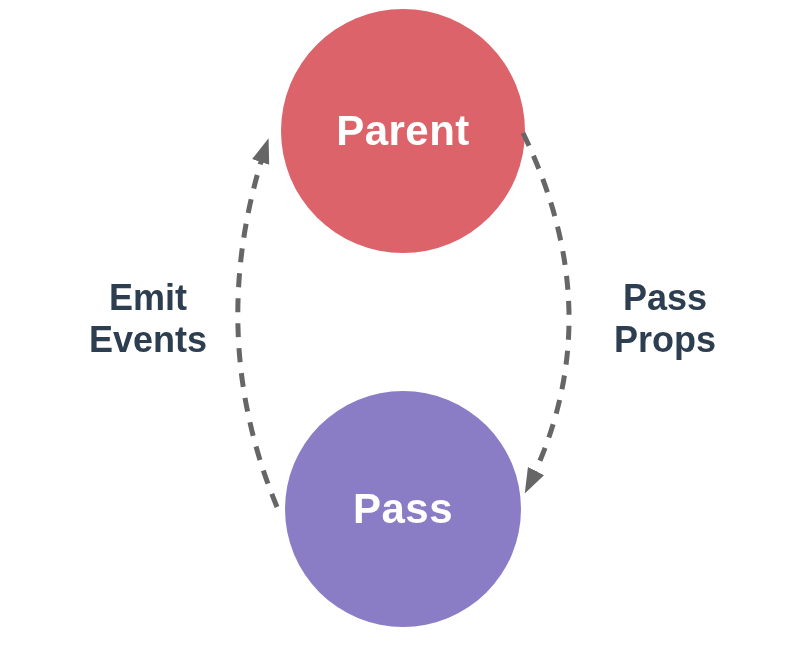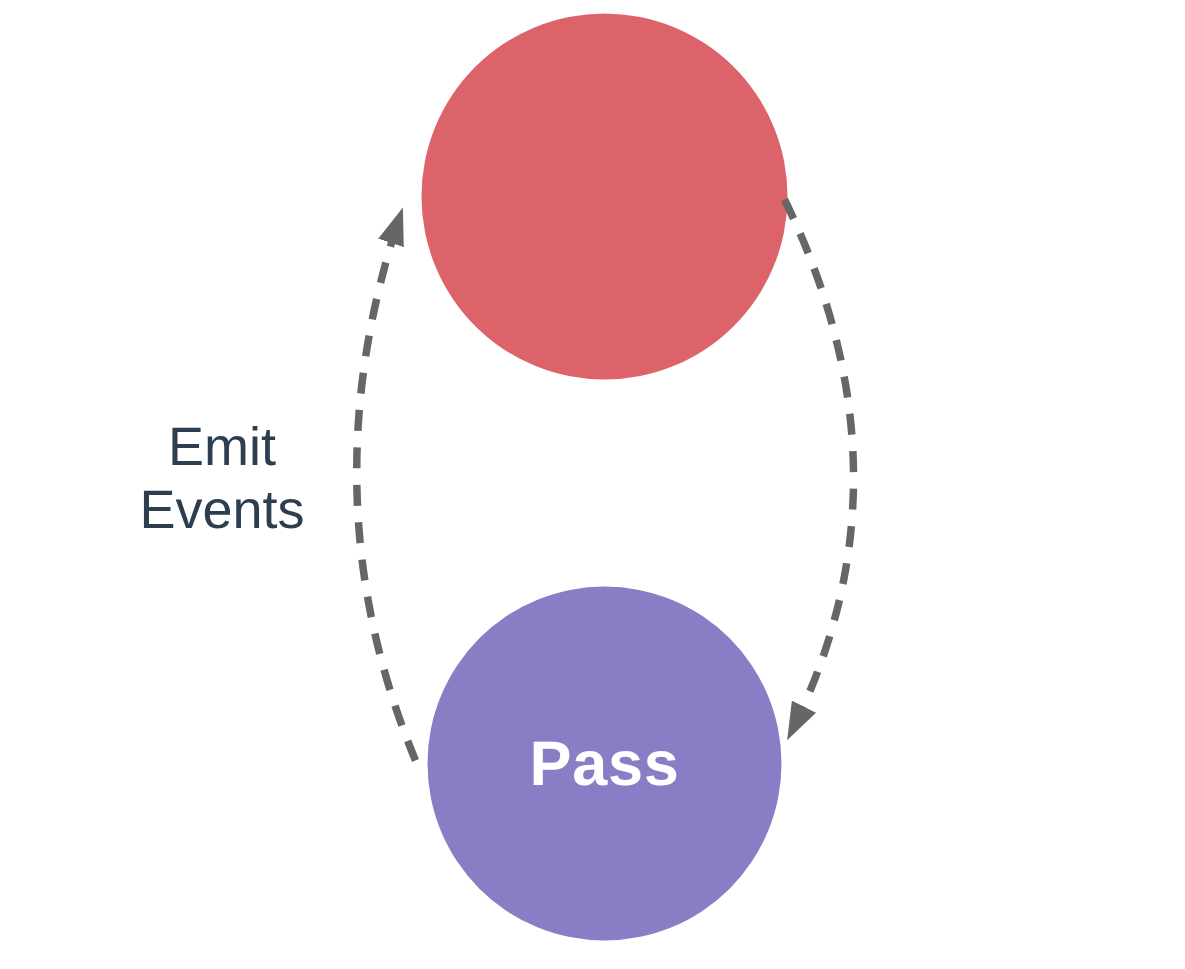--- a/index.html
+++ b/index.html
@@ -36,21 +36,21 @@
     letter-spacing: 0.5px;
     user-select: none;
   }
   .node-label.parent { left: 281px; top: 9px;   width: 244px; height: 244px; }
   .node-label.child  { left: 285px; top: 391px; width: 236px; height: 236px; }
   .edge-label {
     position: absolute;
     width: 150px;
     text-align: center;
     font-size: 36px;
-    font-weight: 400;
+    font-weight: 700;
     line-height: 1.16;
     user-select: none;
   }
   .edge-label.left  { left: 73px;  top: 277px; }
   .edge-label.right { left: 590px; top: 277px; }
 </style>
 </head>
 <body>
 
 <div class="stage">
@@ -64,19 +64,21 @@
 
     <circle cx="403" cy="131" r="122" fill="#dc636a"></circle>
 
     <circle cx="403" cy="509" r="118" fill="#8b7cc6"></circle>
 
     <path class="edge-path" d="M 277 507 Q 204 331 267 143" marker-end="url(#arrowhead)" stroke="#666666"></path>
 
     <path class="edge-path" d="M 523 133 Q 613 318 527 489" marker-end="url(#arrowhead)" stroke="#666666"></path>
   </svg>
 
+  <div class="node-label parent" style="color: rgb(255, 255, 255);">Parent</div>
 
   <div class="node-label child" style="color: rgb(255, 255, 255);">Pass</div>
 
   <div class="edge-label left" style="color: rgb(45, 62, 80);">Emit Events</div>
 
+  <div class="edge-label right" style="color: rgb(45, 62, 80);">Pass Props</div>
 
 </div>
 
 </body></html>

